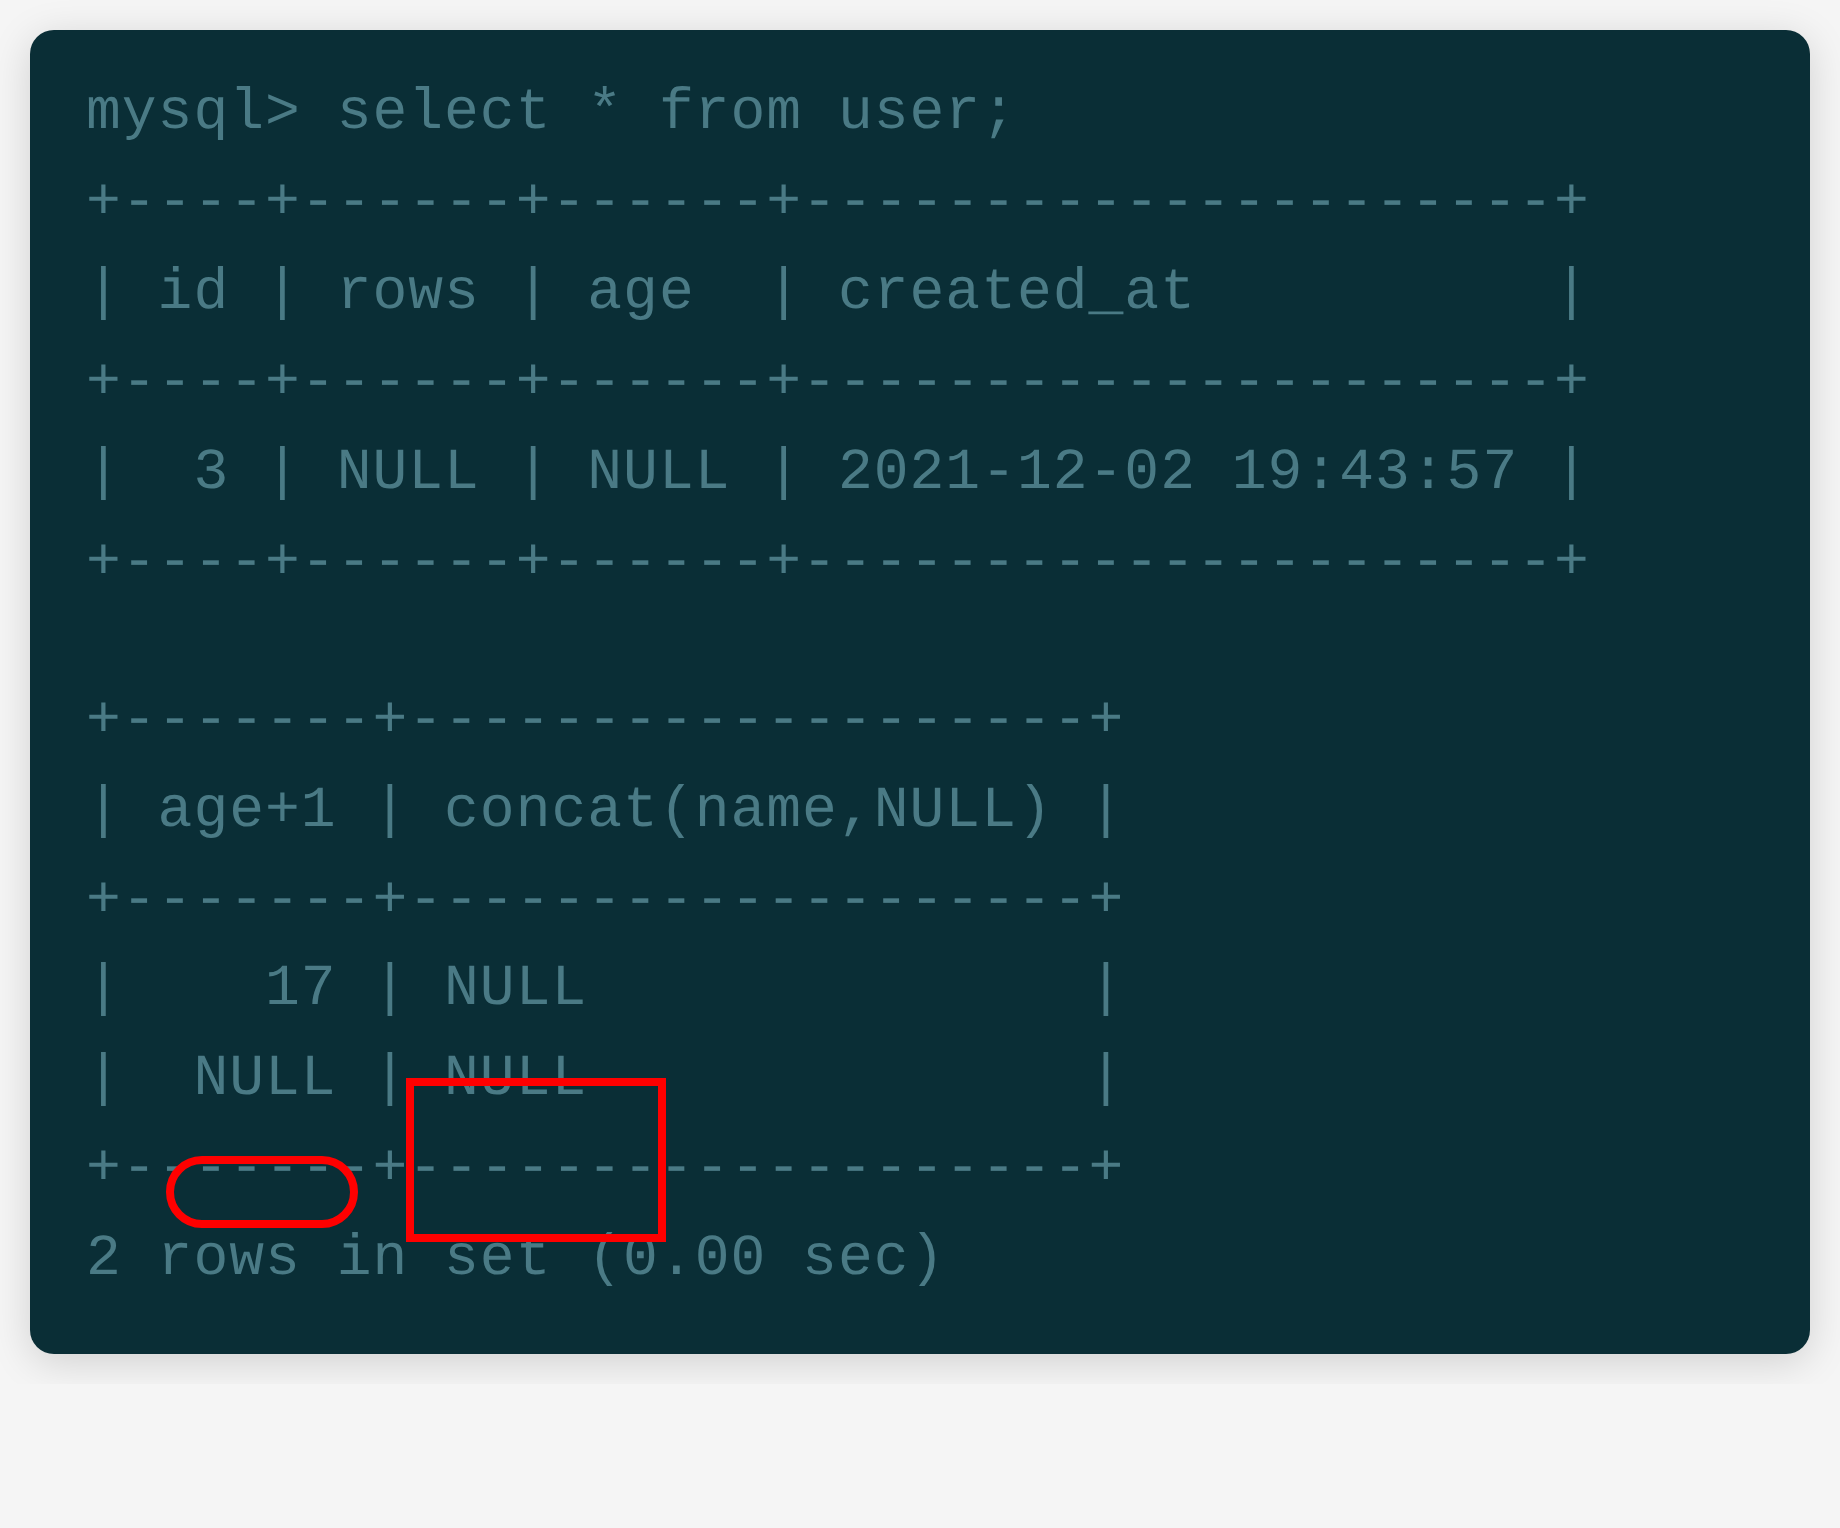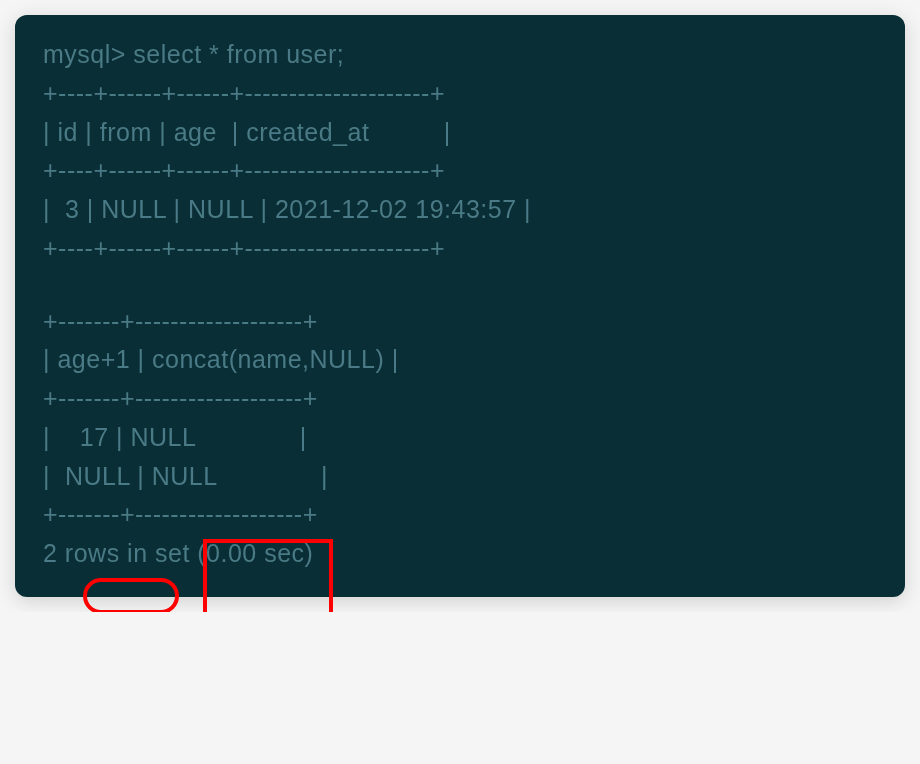--- a/index.html
+++ b/index.html
@@ -15,24 +15,24 @@
     .terminal {
       background: #0a2e36;
       border-radius: 12px;
       padding: 20px 28px 24px 28px;
       width: 890px;
       box-shadow: 0 4px 20px rgba(0,0,0,0.15);
       position: relative;
     }
     .line {
       color: #4a7a85;
-      font-size: 25px;
+      font-size: 29px;
       line-height: 1.55;
       white-space: pre;
-      font-family: Liberation Sans, sans-serif;
+      font-family: Liberation Mono, monospace;
       letter-spacing: 0.5px;
     }
     .blank-line {
       height: 34px;
     }
     .highlight-box {
       position: absolute;
       border: 4px solid #ff0000;
       pointer-events: none;
     }
@@ -42,21 +42,21 @@
       border-radius: 18px;
       pointer-events: none;
     }
   </style>
 </head>
 <body>
 
 <div class="terminal">
   <div class="line">mysql&gt; select * from user;</div>
   <div class="line">+----+------+------+---------------------+</div>
-  <div class="line">| id | from | age  | created_at          |</div>
+  <div class="line">| id | rows | age  | created_at          |</div>
   <div class="line">+----+------+------+---------------------+</div>
   <div class="line">|  3 | NULL | NULL | 2021-12-02 19:43:57 |</div>
   <div class="line">+----+------+------+---------------------+</div>
 
   <div class="blank-line"></div>
 
   <div class="line">+-------+-------------------+</div>
   <div class="line">| age+1 | concat(name,NULL) |</div>
   <div class="line">+-------+-------------------+</div>
   <div class="line">|    17 | NULL              |</div>

